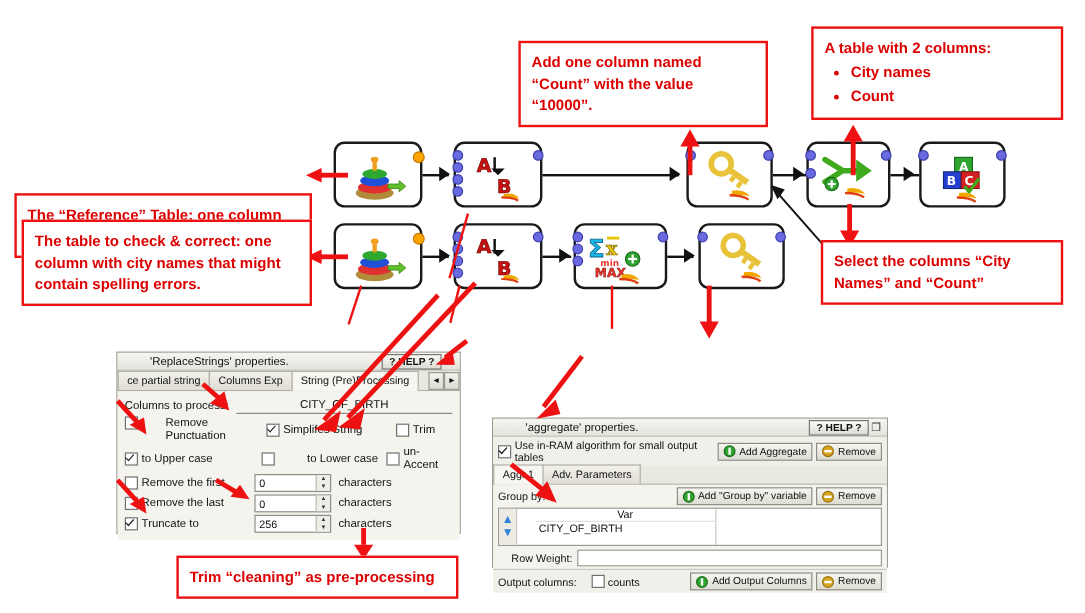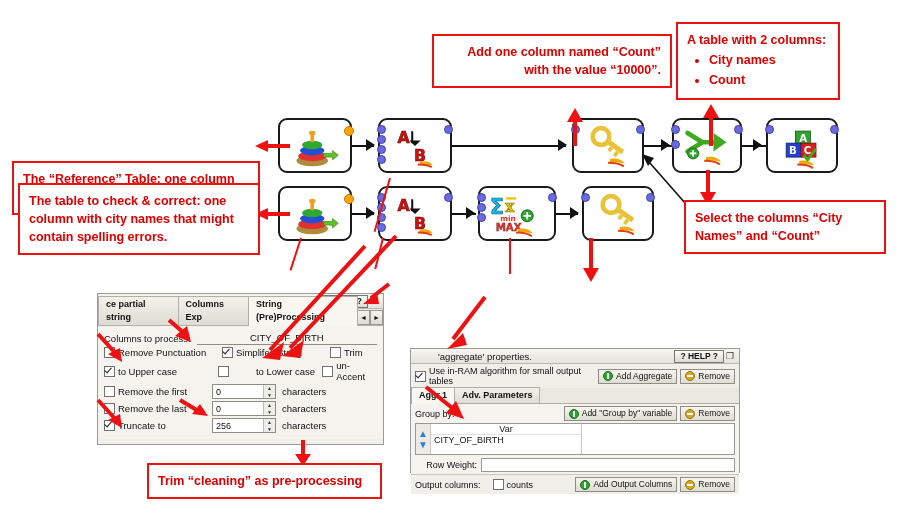--- a/index.html
+++ b/index.html
@@ -35,21 +35,21 @@
   .dlg{position:absolute;background:#f0efe9;border:1px solid #9b9b93;
        box-sizing:border-box;z-index:20;font-size:9px;color:#111;}
   .dlg .titlebar{height:14px;background:linear-gradient(#f6f5f0,#e4e3dc);
        border-bottom:1px solid #b9b8b0;display:flex;align-items:center;
        padding:0 3px;font-size:9.5px;}
   .dlg .titlebar .t{flex:1;white-space:nowrap;margin-left:24px;}
   .helpbtn{border:1px solid #777;background:linear-gradient(#fafaf6,#dcdbd3);
       font-size:8.5px;padding:0 5px;line-height:11px;font-weight:bold;}
   .pinicon{width:12px;text-align:center;font-size:9px;color:#333;}
   .tabrow{display:flex;align-items:flex-end;height:16px;background:#e9e8e1;
-      border-bottom:1px solid #b0afa7;font-weight:bold;}
+      border-bottom:1px solid #b0afa7;}
   .tab{padding:1px 7px;font-size:9px;border:1px solid #b0afa7;
       border-bottom:none;background:linear-gradient(#f2f1ea,#dedcd4);
       margin-right:-1px;line-height:13px;}
   .tab.active{background:#f7f6f1;position:relative;top:1px;padding-bottom:2px;}
   .tabnav{margin-left:auto;display:flex;}
   .tabnav span{border:1px solid #9b9a92;background:linear-gradient(#f4f3ec,#dcdbd3);
       width:11px;text-align:center;font-size:7px;line-height:13px;}
   .body{background:#f4f3ee;padding:4px 6px;}
   .row{display:flex;align-items:center;margin:2px 0;font-size:9.5px;}
   .cb{width:9px;height:9px;border:1px solid #707070;background:#fff;
@@ -332,25 +332,25 @@
   </svg>
 
   <div class="callout" style="left:12px;top:121px;width:248px;margin-top:40px;">
     <span>The “Reference”  Table: one column with city names with no errors.</span>
   </div>
 
   <div class="callout" style="left:18px;top:183px;width:242px;">
     <span>The table to check &amp; correct: one column with city names that might contain spelling errors.</span>
   </div>
 
-  <div class="callout" style="left:432px;top:34px;width:240px;text-align:right;">
+  <div class="callout" style="left:432px;top:34px;width:208px;">
     <span>Add one column named “Count” with the value “10000”.</span>
   </div>
 
-  <div class="callout" style="left:676px;top:22px;width:164px;">
+  <div class="callout" style="left:676px;top:22px;width:210px;">
     <div>A table with 2 columns:</div>
     <ul>
       <li>City names</li>
       <li>Count</li>
     </ul>
   </div>
 
   <div class="callout" style="left:684px;top:200px;width:202px;">
     <span>Select the columns “City Names” and “Count”</span>
   </div>
@@ -374,21 +374,21 @@
         <span>◄</span>
         <span>►</span>
       </span>
     </div>
     <div class="body">
       <div class="row">
         <span style="margin-right:6px;">Columns to process:</span>
         <span class="fieldline">CITY_OF_BIRTH</span>
       </div>
       <div class="row">
-        <span style="display:flex;align-items:flex-start;width:118px;">
+        <span style="display:flex;align-items:flex-start;width:118px;gap:20px;">
           <span class="cb"></span>
           <span>Remove Punctuation</span>
         </span>
         <span style="display:flex;align-items:center;width:108px;">
           <span class="cb on"></span>
           <span>Simplifes String</span>
         </span>
         <span style="display:flex;align-items:center;">
           <span class="cb"></span>
           <span>Trim</span>
@@ -492,21 +492,21 @@
           <span class="dotg minus"></span>
           <span>Remove</span>
         </span>
       </div>
 
       <div class="grid" style="height:30px;margin-top:2px;">
         <div class="arrbtns">
           <i>▲</i>
           <i>▼</i>
         </div>
-        <div class="gcol" style="width:150px;">
+        <div class="gcol" style="width:150px;padding-left:15px;">
           <div style="text-align:center;font-size:9px;border-bottom:1px solid #e2e0d8;">Var</div>
           <div style="font-size:9px;padding-left:3px;">CITY_OF_BIRTH</div>
         </div>
         <div style="flex:1;"></div>
       </div>
 
       <div style="display:flex;align-items:center;margin-top:3px;">
         <span style="font-size:9px;width:62px;text-align:right;margin-right:4px;">Row Weight:</span>
         <span class="white" style="flex:1;height:12px;"></span>
       </div>

